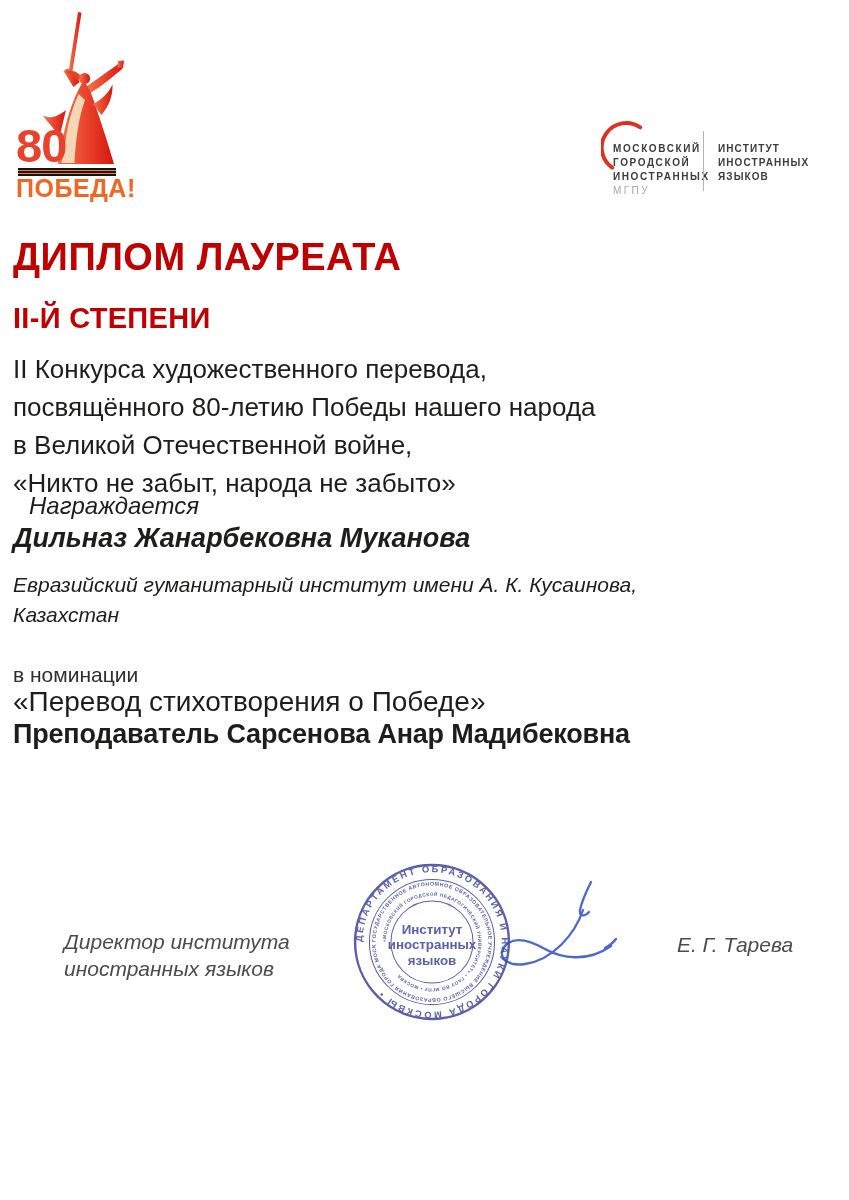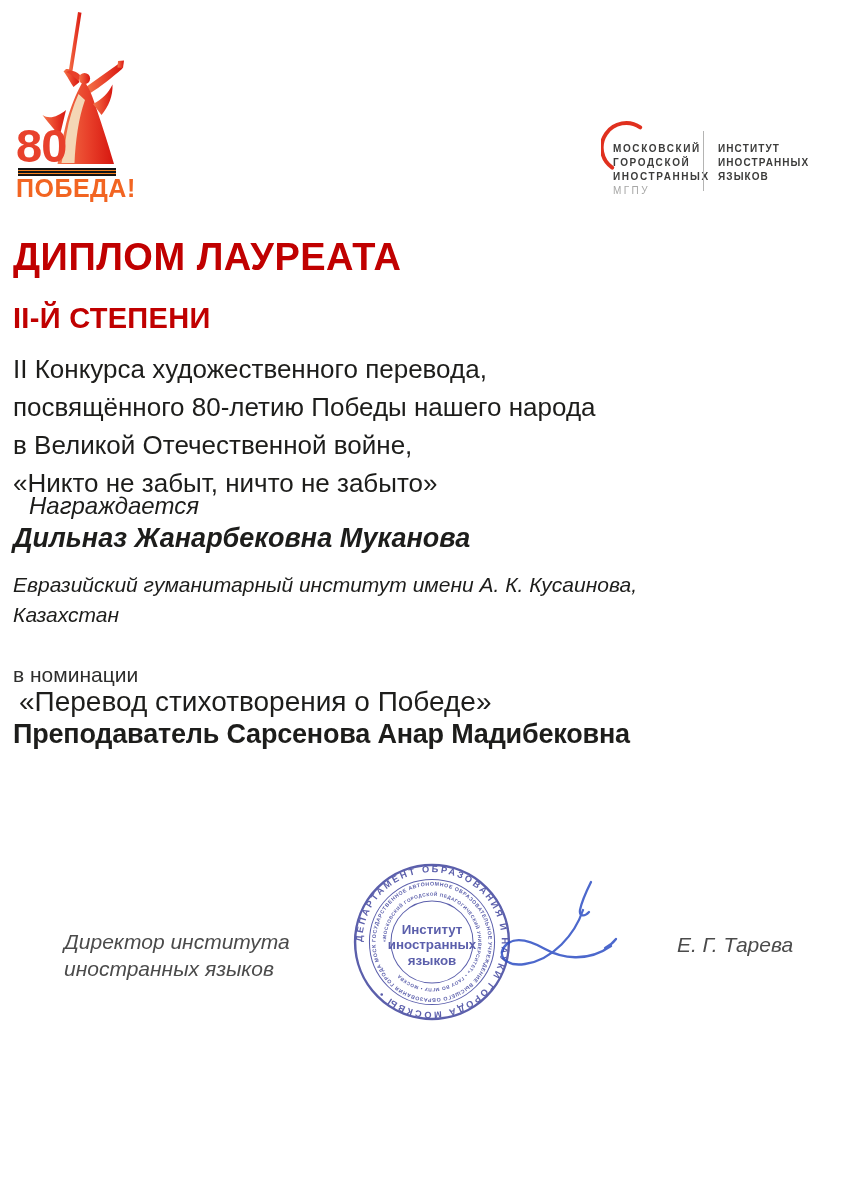--- a/index.html
+++ b/index.html
@@ -30,21 +30,21 @@
     letter-spacing:1.1px;line-height:14px;color:#3c3c3b;}
 
   
   .title1{top:236px;font-size:38px;font-weight:700;color:#c00000;letter-spacing:.5px;}
   .title2{top:302px;font-size:29px;font-weight:700;color:#c00000;letter-spacing:.3px;}
   .contest{top:350px;font-size:26px;line-height:38px;color:#1d1d1b;}
   .award-label{top:492px;font-size:24px;font-style:italic;padding-left:16px;}
   .award-name{top:523px;font-size:27px;font-weight:700;font-style:italic;}
   .award-inst{top:570px;font-size:21px;font-style:italic;line-height:30px;}
   .nom-label{top:663px;font-size:21px;color:#2e2e2d;}
-  .nom-title{top:686px;font-size:28px;margin-left:6px;}
+  .nom-title{top:686px;font-size:28px;}
   .nom-teacher{top:719px;font-size:27px;font-weight:700;letter-spacing:-.2px;}
 
   
   .director{left:64px;top:928px;font-size:21px;font-style:italic;color:#4b4b4b;line-height:27px;}
   .signer{left:650px;top:933px;width:170px;font-size:21px;font-style:italic;color:#4b4b4b;text-align:center;}
   .stamp{left:352px;top:862px;width:160px;height:160px;opacity:.88;}
   .signature{left:487px;top:876px;width:132px;height:100px;}
 </style>
 </head>
 <body>
@@ -102,21 +102,21 @@
     </div>
   </div>
 
   <div class="abs center title1">ДИПЛОМ ЛАУРЕАТА</div>
   <div class="abs center title2">II-Й СТЕПЕНИ</div>
 
   <div class="abs center contest">
     <div>II Конкурса художественного перевода,</div>
     <div>посвящённого 80-летию Победы нашего народа</div>
     <div>в Великой Отечественной войне,</div>
-    <div>«Никто не забыт, ничто не забыто»</div>
+    <div>«Никто не забыт, народа не забыто»</div>
   </div>
 
   <div class="abs center award-label">Награждается</div>
   <div class="abs center award-name">Дильназ Жанарбековна Муканова</div>
   <div class="abs center award-inst">
     <div>Евразийский гуманитарный институт имени А. К. Кусаинова,</div>
     <div>Казахстан</div>
   </div>
 
   <div class="abs center nom-label">в номинации</div>

